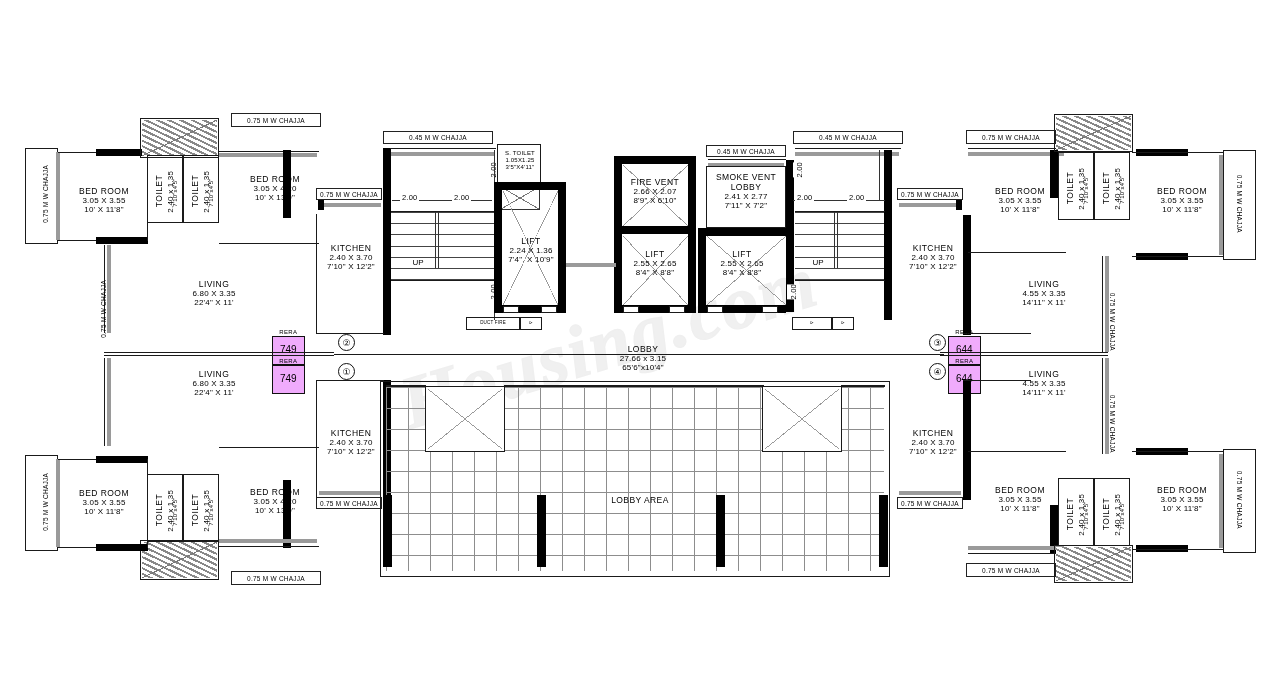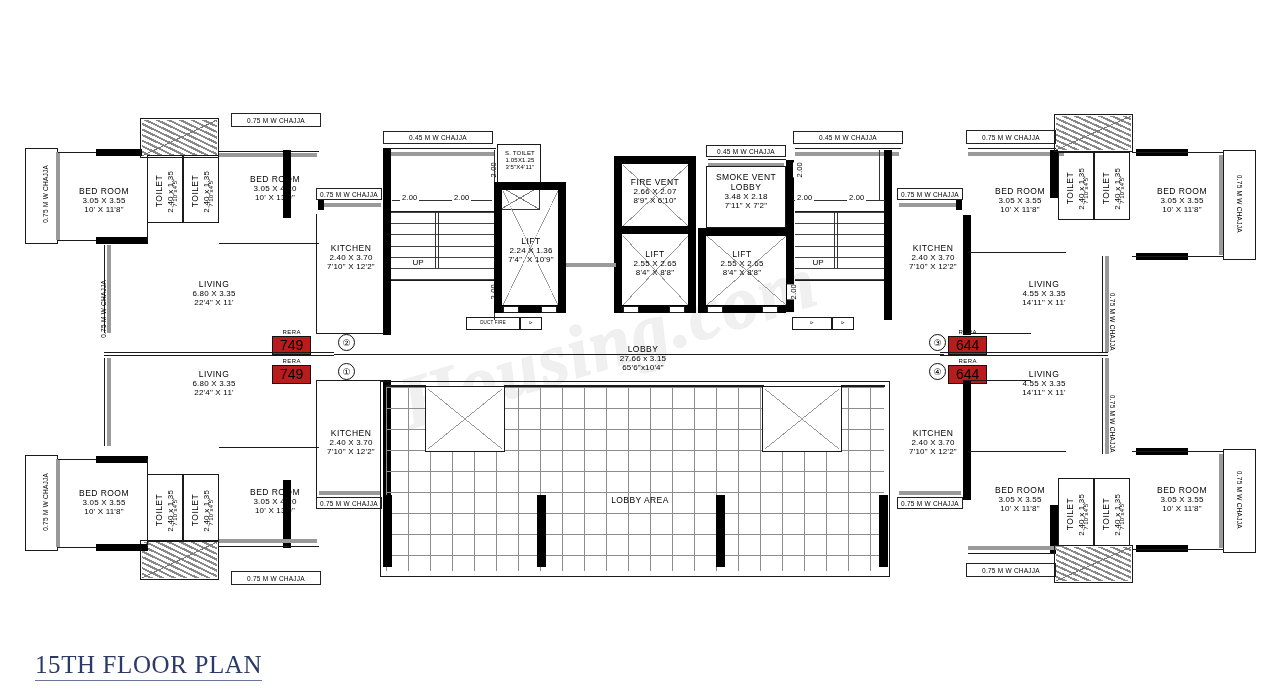--- a/index.html
+++ b/index.html
@@ -22,21 +22,21 @@
   .rot90{transform:rotate(-90deg);}
   .rot90cw{transform:rotate(90deg);}
 
   
   .chjbox{position:absolute;border:1px solid #222;box-sizing:border-box;background:#fff;
           display:flex;align-items:center;justify-content:center;font-size:6.5px;letter-spacing:.25px;}
 
   
   .rera{position:absolute;display:flex;flex-direction:column;align-items:center;}
   .rera .cap{font-size:6px;letter-spacing:.4px;line-height:1;margin-bottom:1px;}
-  .rera .num{border:1.2px solid #111;padding:1px 7px;font-size:14px;line-height:1.05;background:#b91c1c;}
+  .rera .num{border:1.2px solid #111;padding:8px 7px;font-size:10px;line-height:1.05;background:#f0abfc;}
   .circnum{position:absolute;width:15px;height:15px;border:1.1px solid #111;border-radius:50%;
            display:flex;align-items:center;justify-content:center;font-size:9px;background:#fff;}
 
   
   .xbox{position:absolute;box-sizing:border-box;border:1px solid #333;background:#fff;}
   .xbox:before,.xbox:after{content:"";position:absolute;left:0;top:0;width:100%;height:100%;}
   .xbox:before{background:linear-gradient(to top right,transparent calc(50% - .5px),#777 calc(50% - .5px),#777 calc(50% + .5px),transparent calc(50% + .5px));}
   .xbox:after{background:linear-gradient(to bottom right,transparent calc(50% - .5px),#777 calc(50% - .5px),#777 calc(50% + .5px),transparent calc(50% + .5px));}
   .xbox.noborder{border:none;}
   .xbox.dash:before{background:repeating-linear-gradient(to top right,transparent 0 3px,#888 3px 5px);}
@@ -278,21 +278,21 @@
   <div class="box" style="left:623px;top:306px;width:16px;height:7px;background:#fff;"></div>
   <div class="box" style="left:669px;top:306px;width:16px;height:7px;background:#fff;"></div>
 
   <div class="chjbox" style="left:706px;top:145px;width:80px;height:12px;">0.45 M W CHAJJA</div>
   <div class="gwall" style="left:708px;top:163px;width:76px;height:4px;"></div>
   <div class="thin" style="left:708px;top:159px;width:78px;height:1px;"></div>
   <div class="box" style="left:706px;top:166px;width:80px;height:62px;"></div>
   <div class="lbl rm" style="left:706px;top:172px;width:80px;">
     <span class="l1">SMOKE VENT</span>
     <span class="l1">LOBBY</span>
-    <span class="l1 rmdim">3.48 X 2.18</span>
+    <span class="l1 rmdim">2.41 X 2.77</span>
     <span class="l1 rmdim">7'11" X 7'2"</span>
   </div>
   <div class="wall" style="left:786px;top:160px;width:8px;height:152px;"></div>
 
   <div class="wall" style="left:698px;top:228px;width:8px;height:84px;"></div>
   <div class="wall" style="left:698px;top:228px;width:88px;height:8px;"></div>
   <div class="wall" style="left:698px;top:305px;width:88px;height:8px;"></div>
   <div class="liftx" style="left:707px;top:236px;width:79px;height:69px;"></div>
   <div class="lbl rm" style="left:704px;top:249px;width:76px;">
     <span class="l1">LIFT</span>
@@ -467,15 +467,14 @@
   <div class="thin" style="left:386px;top:385px;width:40px;height:2px;"></div>
   <div class="thin" style="left:504px;top:385px;width:260px;height:2px;"></div>
   <div class="thin" style="left:841px;top:385px;width:44px;height:2px;"></div>
 
   <div class="wall" style="left:383px;top:495px;width:9px;height:72px;"></div>
   <div class="wall" style="left:537px;top:495px;width:9px;height:72px;"></div>
   <div class="wall" style="left:716px;top:495px;width:9px;height:72px;"></div>
   <div class="wall" style="left:879px;top:495px;width:9px;height:72px;"></div>
   <div class="lbl rm" style="left:585px;top:495px;width:110px;">LOBBY AREA</div>
 
-  <div id="title">15TH FLOOR PLAN</div>
 
 </div>
 
 </body></html>

